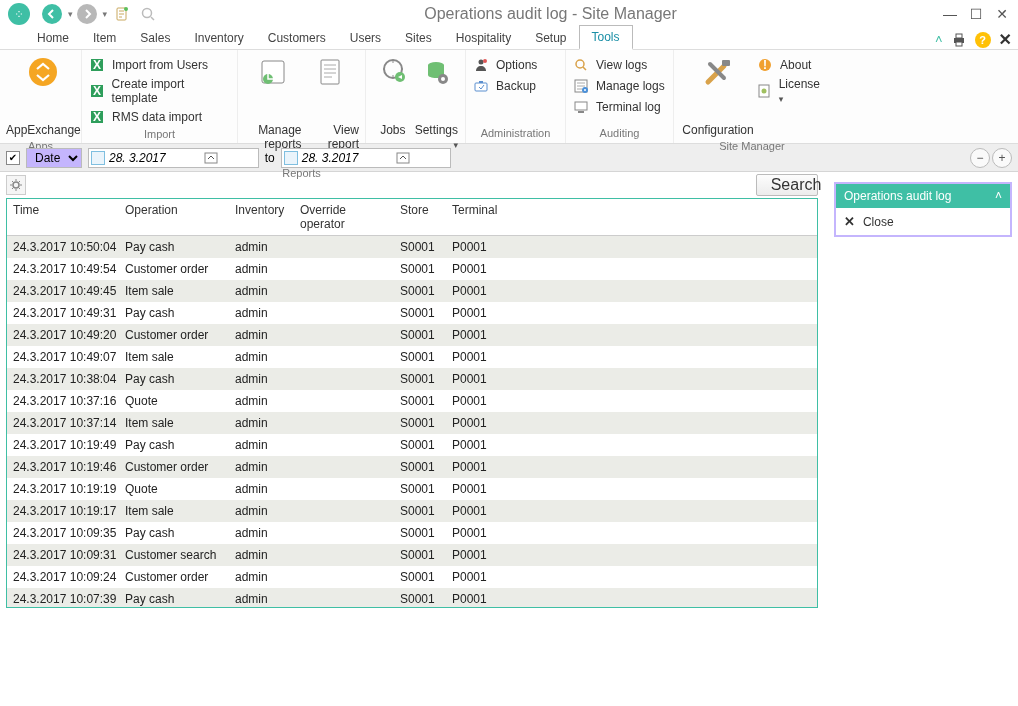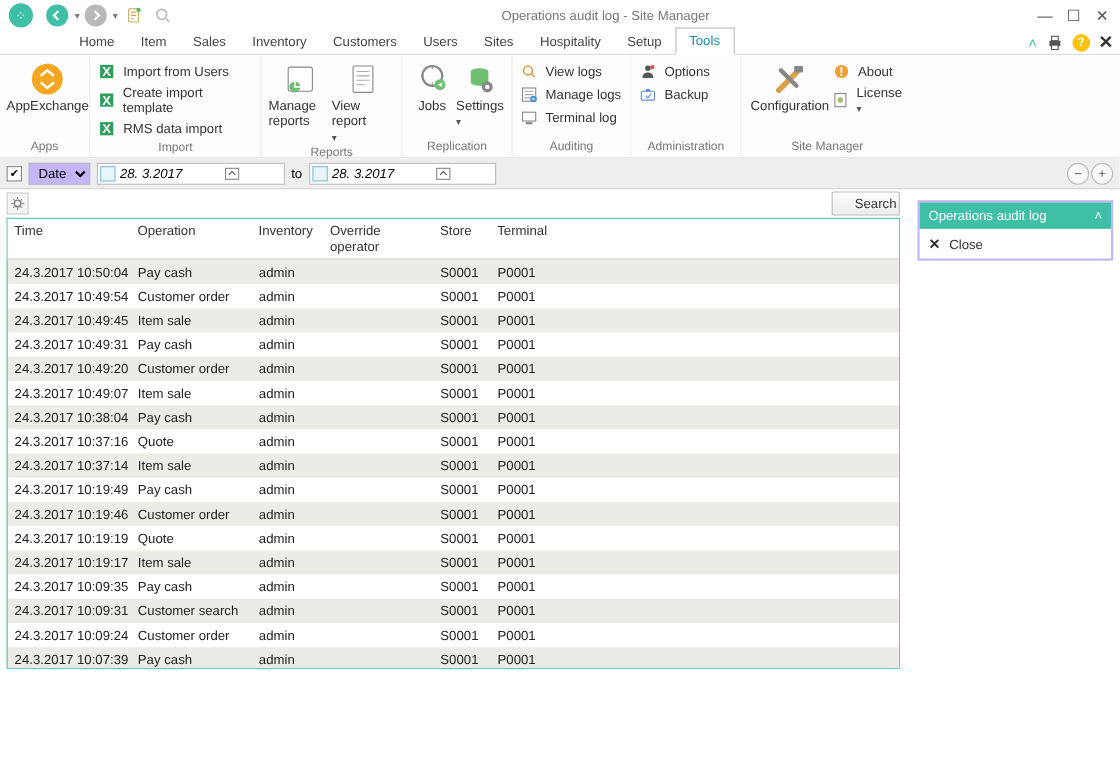--- a/index.html
+++ b/index.html
@@ -8,41 +8,41 @@
 
 .titlebar { height: 28px; display: flex; align-items: center; padding: 0 8px; }
 .app-icon { width: 22px; height: 22px; background: #3fbfa5; border-radius: 50%; display: flex; align-items: center; justify-content: center; margin-right: 8px; }
 .app-icon svg { width: 14px; height: 14px; fill: #fff; }
 .titlebar-tools { display: flex; align-items: center; gap: 4px; }
 .titlebar-btn { width: 22px; height: 22px; display: flex; align-items: center; justify-content: center; border-radius: 2px; }
 .circ-btn { width: 20px; height: 20px; border-radius: 50%; display: flex; align-items: center; justify-content: center; }
 .circ-btn.teal { background: #3fbfa5; color: #fff; }
 .circ-btn.grey { background: #b8b8b8; color: #fff; }
 .drop-carat { font-size: 9px; color: #777; margin-left: 2px; }
-.title-text { flex: 1; text-align: center; color: #777; font-size: 12px; }
+.title-text { flex: 1; text-align: center; color: #777; font-size: 16px; }
 .win-controls { display: flex; gap: 10px; }
 .win-controls span { width: 16px; text-align: center; color: #555; font-size: 14px; }
 
 
-.menubar { height: 22px; display: flex; align-items: flex-end; padding-left: 60px; border-bottom: 1px solid #ddd; position: relative; }
+.menubar { height: 22px; display: flex; align-items: flex-end; padding-left: 25px; border-bottom: 1px solid #ddd; position: relative; }
 .menu-item { padding: 4px 12px; color: #444; }
 .menu-item.active { border-top: 1px solid #bbb; border-left: 1px solid #bbb; border-right: 1px solid #bbb; border-bottom: 2px solid #fff; margin-bottom: -1px; color: #1a8fa6; background: #fff; }
 .menubar-right { margin-left: auto; display: flex; align-items: center; gap: 8px; padding-right: 6px; }
 .menubar-right .chev { color: #3fbfa5; font-size: 13px; }
 .menubar-right .help { width:16px; height:16px; border-radius:50%; background:#ffc107; color:#fff; display:flex; align-items:center; justify-content:center; font-size:11px; font-weight:bold;}
 .menubar-right .cls { font-size: 16px; font-weight: bold; color:#333;}
 
 
 .ribbon { height: 94px; display: flex; border-bottom: 1px solid #ddd; background: #fdfdfd; }
 .ribbon-group { border-right: 1px solid #eee; padding: 4px 6px; display: flex; flex-direction: column; }
 .ribbon-group-content { flex: 1; display: flex; align-items: flex-start; }
 .ribbon-group-label { text-align: center; color: #777; font-size: 11px; padding-top: 2px; }
 .ribbon-big { display: flex; flex-direction: column; align-items: center; width: 62px; padding-top: 2px; }
 .ribbon-big .icon { width: 32px; height: 32px; margin-bottom: 2px; display:flex; align-items:center; justify-content:center;}
-.ribbon-big .lbl { text-align: left; line-height: 1.15; color: #333; }
+.ribbon-big .lbl { text-align: right; line-height: 1.15; color: #333; margin-top: 34px; }
 .ribbon-small-list { display: flex; flex-direction: column; gap: 3px; padding-top: 2px; }
 .ribbon-small { display: flex; align-items: center; gap: 6px; color: #333; }
 .ribbon-small .icon { width: 18px; height: 18px; display:flex;align-items:center;justify-content:center;}
 
 
 .filterbar { height: 28px; background: #eee; display: flex; align-items: center; padding: 0 6px; gap: 6px; border-bottom:1px solid #d5d5d5;}
 .filterbar .chk { width: 14px; height: 14px; border: 1px solid #888; background: #fff; display:flex;align-items:center;justify-content:center; font-size:10px;}
 .filterbar select, .filterbar input { height: 20px; border: 1px solid #bbb; background: #c4b5fd; font-size: 12px; padding: 0 4px; }
 .date-box { display:inline-flex; align-items:center; border:1px solid #bbb; height:20px; background:#fff; padding:0 2px;}
 .date-box .cal { width:14px; height:14px; border:1px solid #7fbfe0; background:#eaf4fb; margin-right:4px;}
@@ -51,21 +51,21 @@
 .zoom-btns div { width:20px; height:20px; border:1px solid #bbb; border-radius:50%; display:flex;align-items:center;justify-content:center; color:#555; background:#fafafa;}
 
 
 .content-row { display: flex; height: 498px; }
 .main-col { width: 824px; display:flex; flex-direction:column; }
 .side-col { flex:1; padding:10px 6px 0 10px; }
 
 
 .search-row { height: 26px; display:flex; align-items:center; padding:2px 6px; gap:6px;}
 .gear-btn { width:20px; height:20px; border:1px solid #ccc; display:flex;align-items:center;justify-content:center; color:#888; background:#f5f5f5;}
-.search-btn { margin-left:auto; width:62px; height:22px; border:1px solid #bbb; background:linear-gradient(#fdfdfd,#ececec); border-radius:2px; font-size:12px; color:#333; display:flex;align-items:center;justify-content:center;padding-left:18px;}
+.search-btn { margin-left:auto; width:62px; height:22px; border:1px solid #bbb; background:linear-gradient(#fdfdfd,#ececec); border-radius:2px; font-size:16px; color:#333; display:flex;align-items:center;justify-content:center;padding-left:18px;}
 
 
 .grid-wrap { margin:0 6px; border:1px solid #3fbfa5; position:relative; height: 410px; display:flex; flex-direction:column;}
 .grid-head { display:flex; background:#fff; border-bottom:1px solid #ccc; }
 .grid-head div { padding:4px 6px; color:#333; border-right:0px solid #eee; }
 .col-time { width:112px; }
 .col-op { width:110px; }
 .col-oper { width:65px; }
 .col-over { width:100px; }
 .col-store { width:52px; }
@@ -266,20 +266,48 @@
               <circle cx="22" cy="22" r="5" fill="#888"></circle>
               <circle cx="22" cy="22" r="2" fill="#fff"></circle>
             </svg>
           </div>
         <div class="lbl"><span>Settings</span><br><span style="font-size:9px;color:#555;">▾</span></div>
       </div>
     </div>
     <div class="ribbon-group-label">Replication</div>
   </div>
 
+  <div class="ribbon-group" style="width:100px;">
+    <div class="ribbon-group-content">
+      <div class="ribbon-small-list" id="admin-list">
+          <div class="ribbon-small">
+            <span class="icon">
+              <svg width="16" height="16" viewBox="0 0 16 16">
+                <circle cx="8" cy="5" r="2.5" fill="#555"></circle>
+                <path d="M3 14c0-3 2-5 5-5s5 2 5 5" fill="#555"></path>
+                <circle cx="12" cy="4" r="2" fill="#d55"></circle>
+              </svg>
+            </span>
+            <span>Options</span>
+          </div>
+          <div class="ribbon-small">
+            <span class="icon">
+              <svg width="16" height="16" viewBox="0 0 16 16">
+                <rect x="2" y="5" width="12" height="8" rx="1" fill="#fff" stroke="#5b8fcf"></rect>
+                <path d="M6 3h4v2H6z" fill="#5b8fcf"></path>
+                <path d="M6 9l2 2 3-4" stroke="#5b8fcf" fill="none"></path>
+              </svg>
+            </span>
+            <span>Backup</span>
+          </div>
+        </div>
+    </div>
+    <div class="ribbon-group-label">Administration</div>
+  </div>
+
   <div class="ribbon-group" style="width:108px;">
     <div class="ribbon-group-content">
       <div class="ribbon-small-list" id="auditing-list">
           <div class="ribbon-small">
             <span class="icon">
               <svg width="16" height="16" viewBox="0 0 16 16">
                 <circle cx="7" cy="7" r="4" fill="none" stroke="#d9a24a" stroke-width="1.5"></circle>
                 <path d="M10 10l3 3" stroke="#d9a24a" stroke-width="1.5"></path>
               </svg>
             </span>
@@ -301,48 +329,20 @@
               <svg width="16" height="16" viewBox="0 0 16 16">
                 <rect x="2" y="3" width="12" height="8" fill="#fff" stroke="#888"></rect>
                 <rect x="5" y="12" width="6" height="2" fill="#888"></rect>
               </svg>
             </span>
             <span>Terminal log</span>
           </div>
         </div>
     </div>
     <div class="ribbon-group-label">Auditing</div>
-  </div>
-
-  <div class="ribbon-group" style="width:100px;">
-    <div class="ribbon-group-content">
-      <div class="ribbon-small-list" id="admin-list">
-          <div class="ribbon-small">
-            <span class="icon">
-              <svg width="16" height="16" viewBox="0 0 16 16">
-                <circle cx="8" cy="5" r="2.5" fill="#555"></circle>
-                <path d="M3 14c0-3 2-5 5-5s5 2 5 5" fill="#555"></path>
-                <circle cx="12" cy="4" r="2" fill="#d55"></circle>
-              </svg>
-            </span>
-            <span>Options</span>
-          </div>
-          <div class="ribbon-small">
-            <span class="icon">
-              <svg width="16" height="16" viewBox="0 0 16 16">
-                <rect x="2" y="5" width="12" height="8" rx="1" fill="#fff" stroke="#5b8fcf"></rect>
-                <path d="M6 3h4v2H6z" fill="#5b8fcf"></path>
-                <path d="M6 9l2 2 3-4" stroke="#5b8fcf" fill="none"></path>
-              </svg>
-            </span>
-            <span>Backup</span>
-          </div>
-        </div>
-    </div>
-    <div class="ribbon-group-label">Administration</div>
   </div>
 
   <div class="ribbon-group" style="width:156px;border-right:none;">
     <div class="ribbon-group-content">
       <div class="ribbon-big" style="width:82px;">
         <div class="icon">
             <svg width="32" height="32" viewBox="0 0 32 32">
               <path d="M6 26L22 10" stroke="#d9a24a" stroke-width="5" stroke-linecap="round"></path>
               <path d="M8 8l14 14" stroke="#888" stroke-width="4" stroke-linecap="round"></path>
               <rect x="20" y="4" width="8" height="6" rx="1" fill="#888"></rect>

